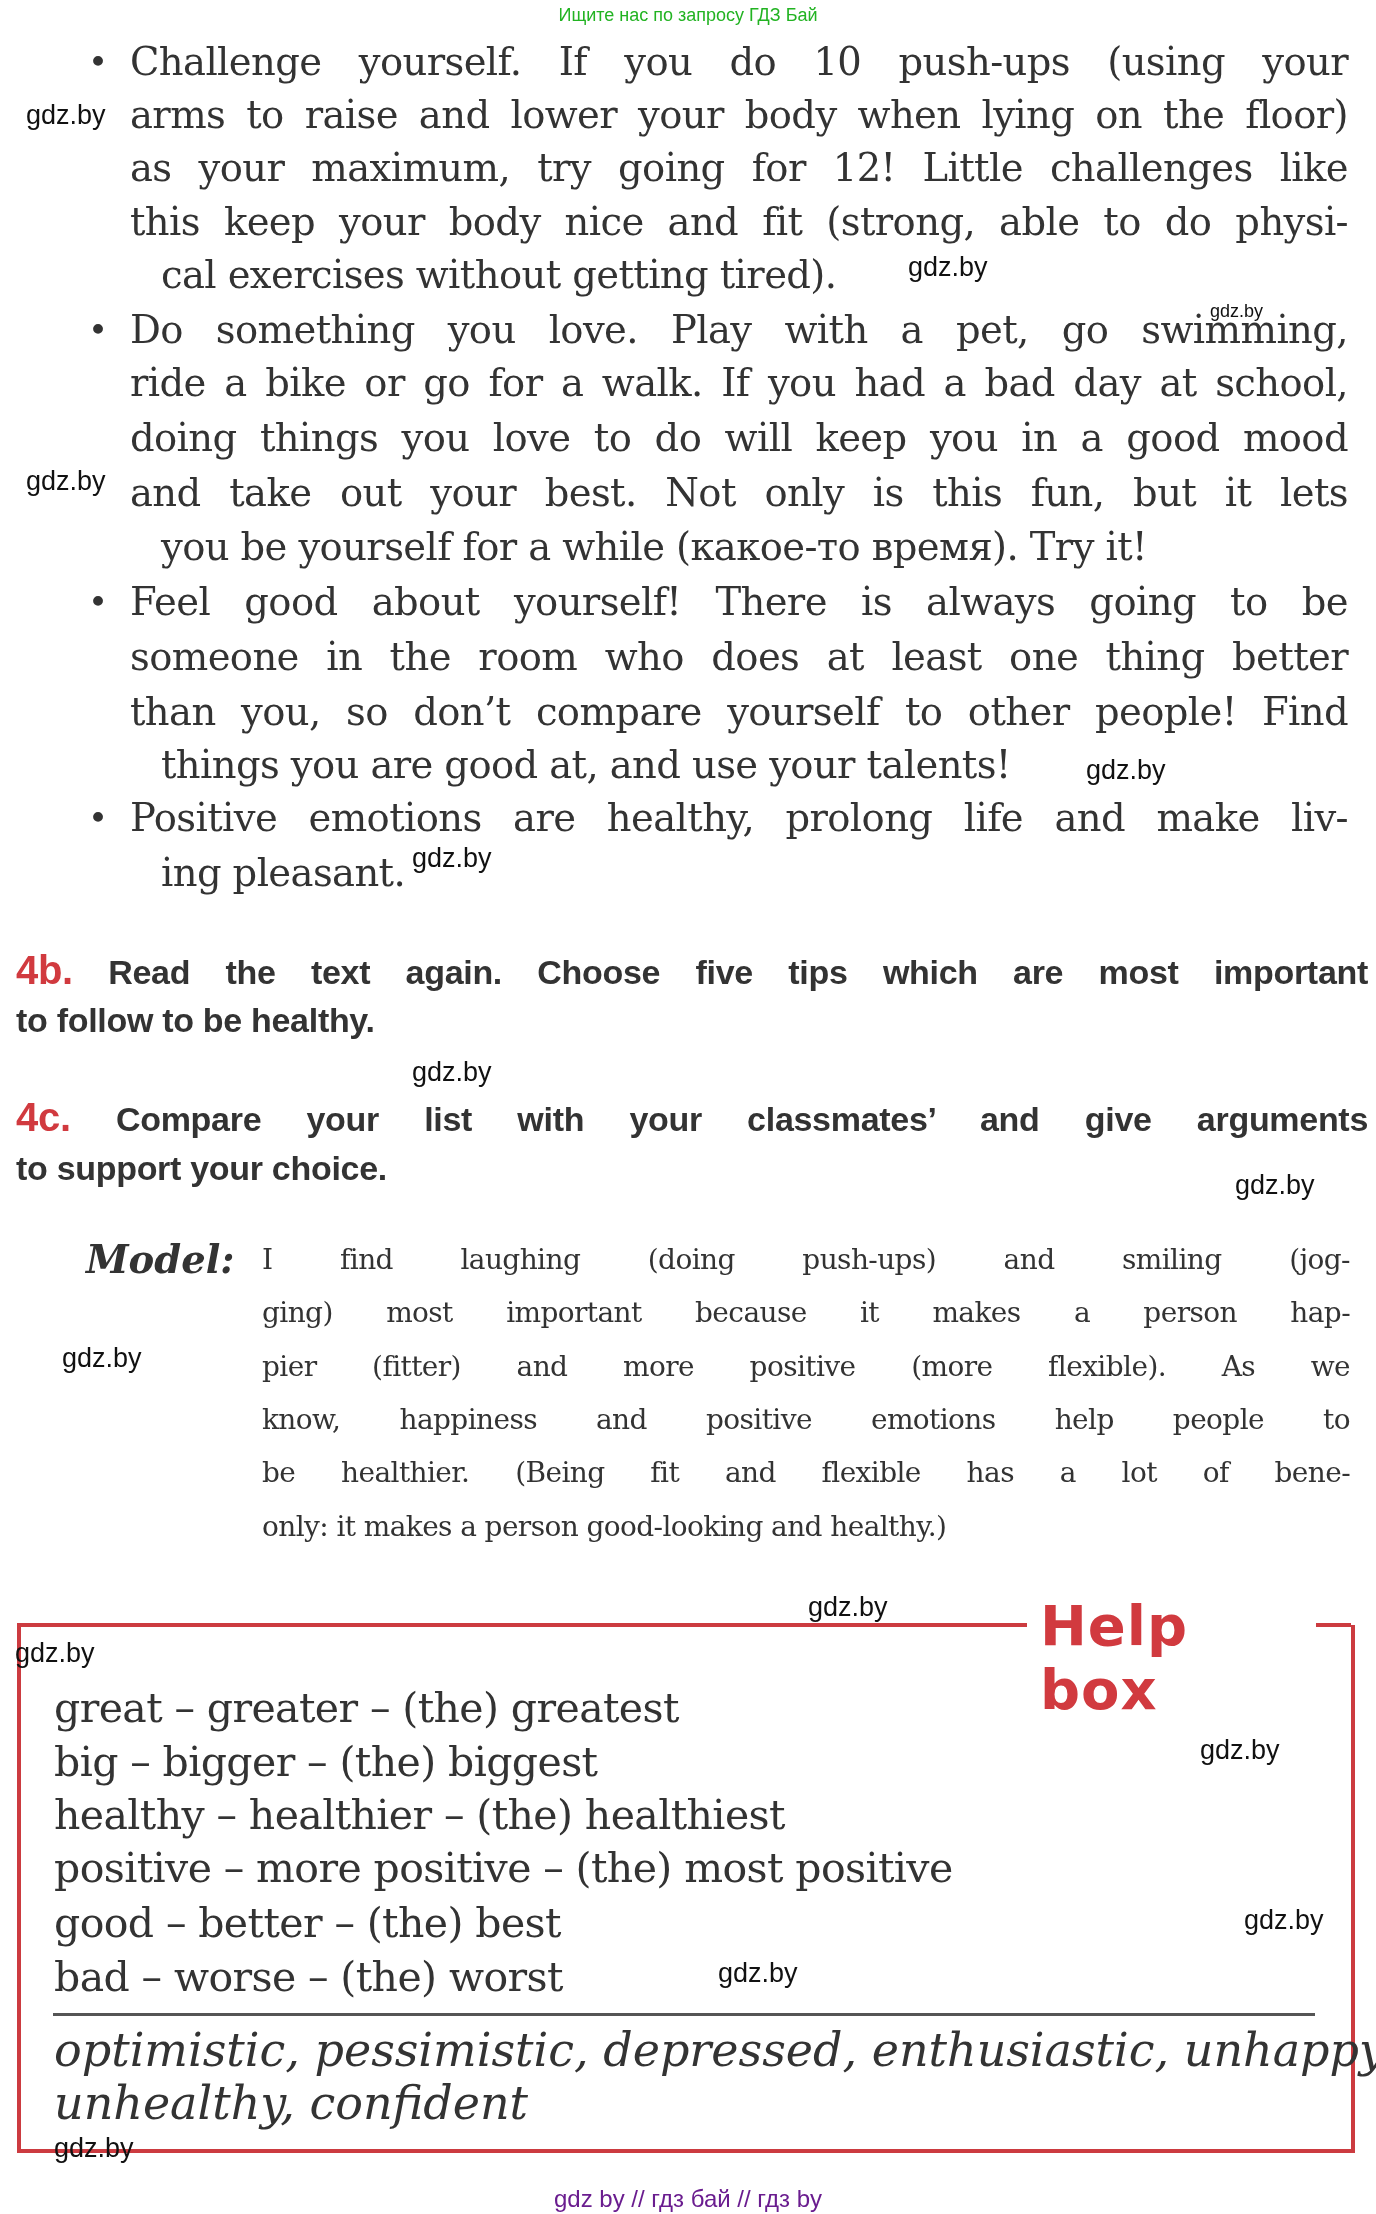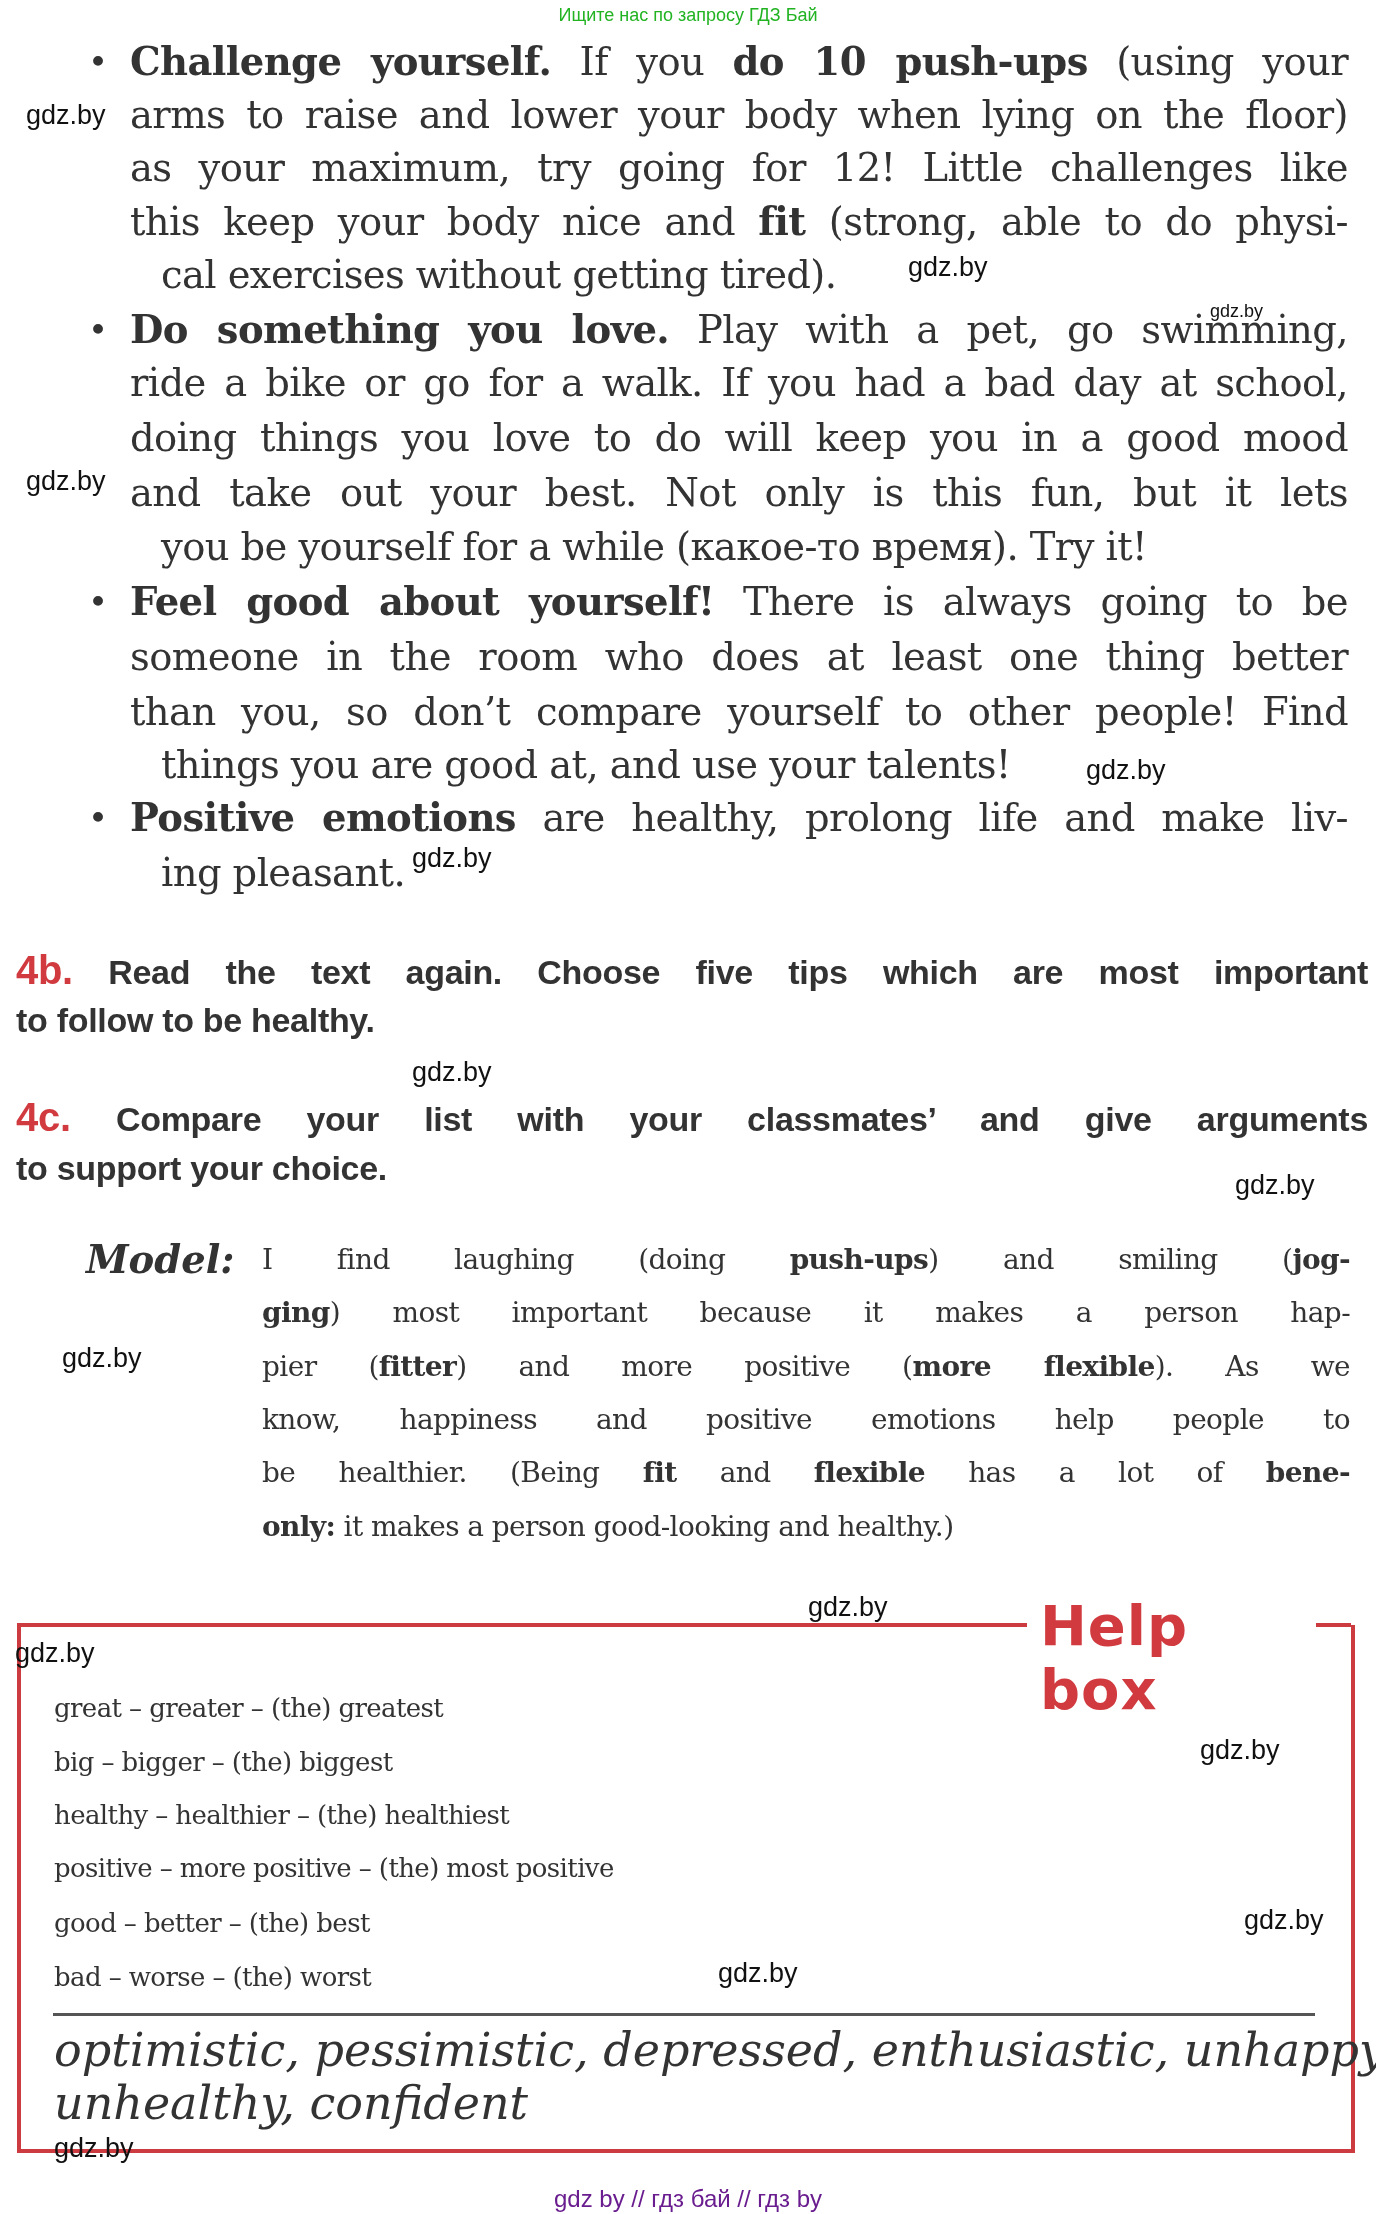--- a/index.html
+++ b/index.html
@@ -7,37 +7,37 @@
          font-family:"DejaVu Serif", "Liberation Serif", serif; color:#333333; }
   .abs { position:absolute; }
   .topnote { left:0; width:1376px; top:0; text-align:center;
              font-family:"Liberation Sans", sans-serif; font-size:18px; color:#22b322; line-height:30px; }
   .line { position:absolute; left:130px; width:1218px; height:54px; line-height:54px;
           font-size:38.5px; white-space:nowrap; text-align:justify; text-align-last:justify; letter-spacing:-0.6px; }
   .line.last { text-align-last:left;margin-left:31px; }
   .bullet { position:absolute; left:88px; width:20px; height:54px; line-height:54px; font-size:34px; }
   .wm { position:absolute; font-family:"Liberation Sans", sans-serif; font-size:27px; color:#111111; line-height:30px; white-space:nowrap; }
   .wm.small { font-size:18px; }
-  b, .b { font-weight:bold; }
+  b, .b { font-weight:normal; }
   .task { position:absolute; left:16px; width:1352px; font-family:"Liberation Sans", sans-serif;
           font-weight:bold; font-size:34px; line-height:50px; color:#333333; white-space:nowrap;
           text-align:justify; text-align-last:justify; letter-spacing:-0.3px; }
   .task.last { text-align-last:left; }
   .tasknum { color:#d13a3f; font-size:40px; }
   .model-label { position:absolute; left:86px; font-style:italic; font-weight:bold; font-size:38.5px; line-height:54px; }
   .mline { position:absolute; left:262px; width:1088px; height:54px; line-height:54px; font-size:28px;
            white-space:nowrap; text-align:justify; text-align-last:justify; letter-spacing:-0.6px; }
   .mline.last { text-align-last:left; }
   .helpbox { position:absolute; left:17px; top:1625px; width:1330px; height:524px;
              border:4px solid #cc3b40; border-top:none; }
   .hb-top-left { position:absolute; left:17px; top:1623px; width:1010px; height:4px; background:#cc3b40; }
   .hb-top-right { position:absolute; left:1316px; top:1623px; width:35px; height:4px; background:#cc3b40; }
   .hb-title { position:absolute; left:1040px; top:1594px; width:260px; height:64px; line-height:64px;
               font-family:"DejaVu Sans", sans-serif; font-weight:bold; font-size:56px; color:#d13a3f; letter-spacing:1px; }
-  .hline { position:absolute; left:54px; font-size:26px; line-height:54px; white-space:nowrap; letter-spacing:-0.6px; }
+  .hline { position:absolute; left:54px; font-size:41px; line-height:54px; white-space:nowrap; letter-spacing:-0.6px; }
   .divider { position:absolute; left:53px; top:2013px; width:1262px; height:3px; background:#555555; }
   .iline { position:absolute; left:54px; font-style:italic; font-size:46px; line-height:54px; white-space:nowrap; }
   .iline.full { width:1260px; text-align:justify; text-align-last:justify; }
   .footer { position:absolute; left:0; width:1376px; top:2184px; text-align:center;
             font-family:"Liberation Sans", sans-serif; font-size:24px; color:#6a1d8f; line-height:30px; }
 </style>
 </head>
 <body>
 
 <div class="abs topnote">Ищите нас по запросу ГДЗ Бай</div>

